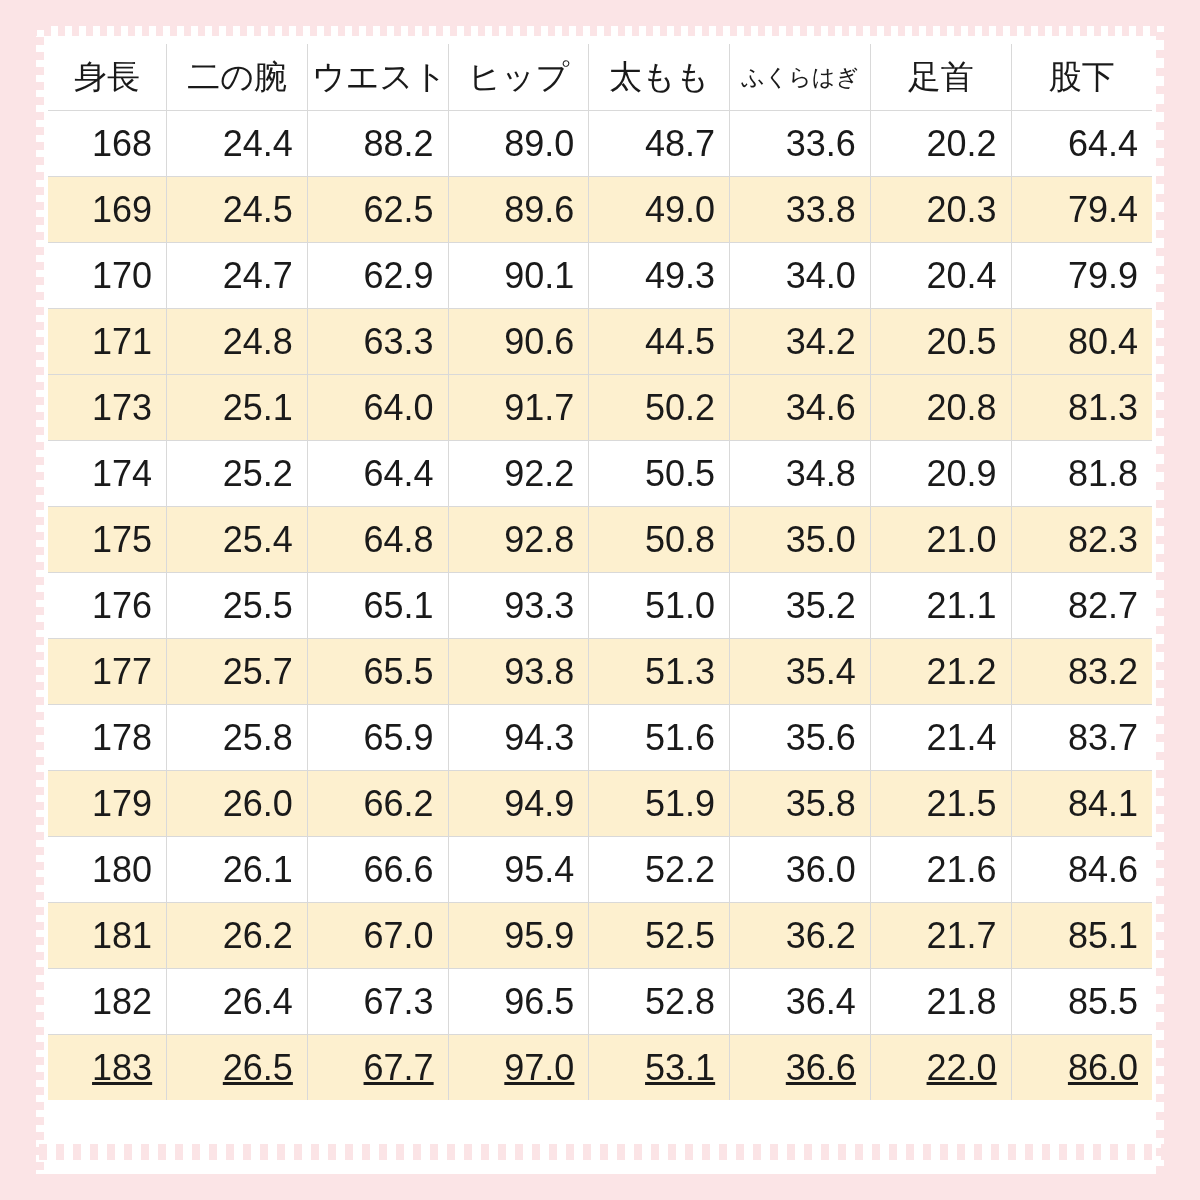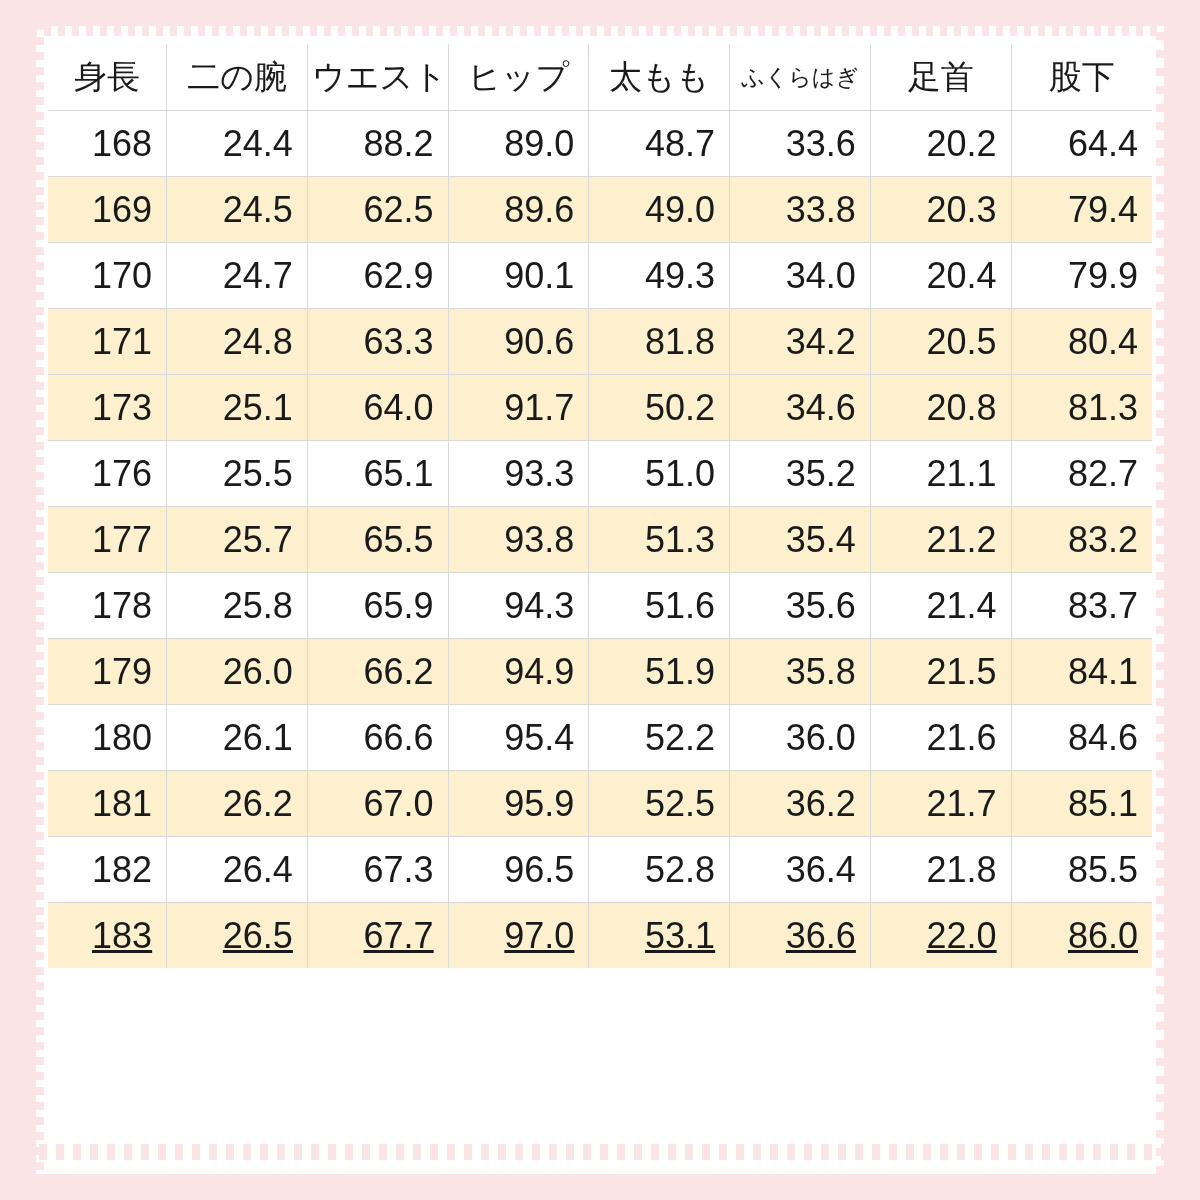--- a/index.html
+++ b/index.html
@@ -177,36 +177,56 @@
         <td>49.3</td>
         <td>34.0</td>
         <td>20.4</td>
         <td>79.9</td>
       </tr>
       <tr class="alt">
         <td>171</td>
         <td>24.8</td>
         <td>63.3</td>
         <td>90.6</td>
-        <td>81.8</td>
+        <td>44.5</td>
         <td>34.2</td>
         <td>20.5</td>
         <td>80.4</td>
       </tr>
       <tr class="alt">
         <td>173</td>
         <td>25.1</td>
         <td>64.0</td>
         <td>91.7</td>
         <td>50.2</td>
         <td>34.6</td>
         <td>20.8</td>
         <td>81.3</td>
       </tr>
       <tr>
+        <td>174</td>
+        <td>25.2</td>
+        <td>64.4</td>
+        <td>92.2</td>
+        <td>50.5</td>
+        <td>34.8</td>
+        <td>20.9</td>
+        <td>81.8</td>
+      </tr>
+      <tr class="alt">
+        <td>175</td>
+        <td>25.4</td>
+        <td>64.8</td>
+        <td>92.8</td>
+        <td>50.8</td>
+        <td>35.0</td>
+        <td>21.0</td>
+        <td>82.3</td>
+      </tr>
+      <tr>
         <td>176</td>
         <td>25.5</td>
         <td>65.1</td>
         <td>93.3</td>
         <td>51.0</td>
         <td>35.2</td>
         <td>21.1</td>
         <td>82.7</td>
       </tr>
       <tr class="alt">

